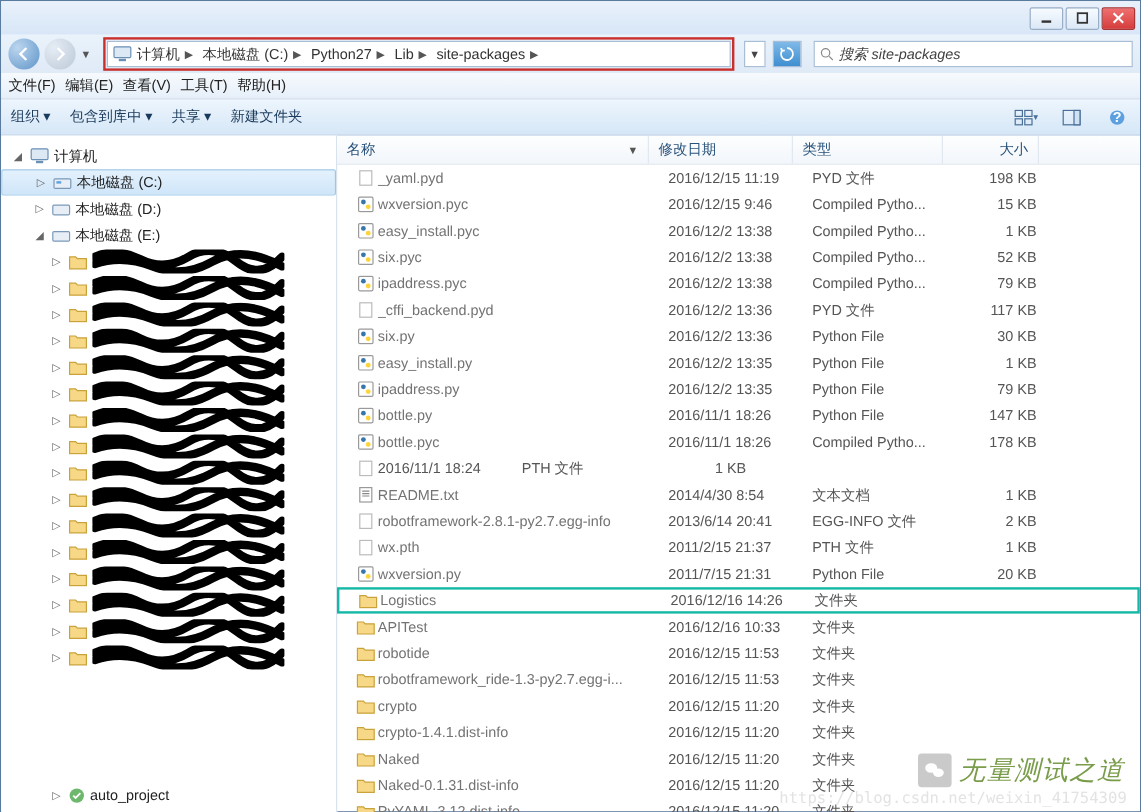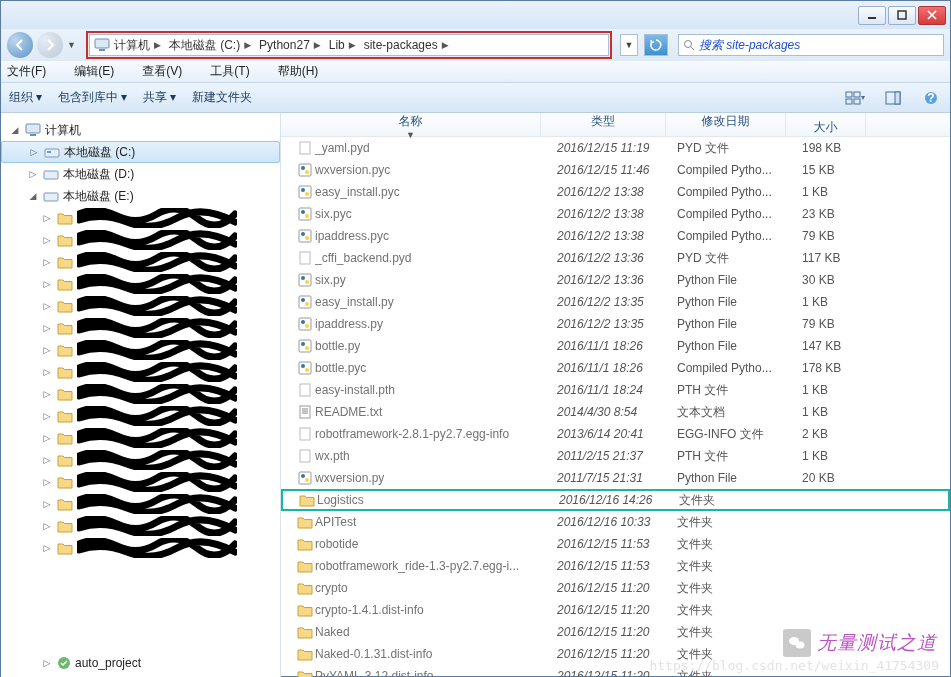--- a/index.html
+++ b/index.html
@@ -13,52 +13,52 @@
 .navbtn { width:26px; height:26px; border-radius:50%; background:radial-gradient(circle at 30% 30%,#bcd6ef,#5f94c8); display:flex; align-items:center; justify-content:center; }
 .navbtn svg { width:14px; height:14px; fill:#fff; }
 .navbtn.dim { background:radial-gradient(circle at 30% 30%,#e5ecf4,#bcc9d8); }
 .crumb-hl { border:2px solid #c9302c; padding:1px; flex:0 0 auto; display:flex; align-items:center; margin-left:6px; }
 .breadcrumb { height:22px; background:#fff; border:1px solid #a8bdd6; display:flex; align-items:center; padding:0 4px; width:520px; }
 .bc-seg { display:flex; align-items:center; gap:2px; padding:0 4px; color:#333; }
 .bc-seg .arr { color:#555; font-size:9px; margin-left:2px; }
 .bc-icon { width:16px; height:14px; }
 .recent-drop { width:18px; height:22px; border:1px solid #a8bdd6; background:#fff; display:flex; align-items:center; justify-content:center; margin-left:4px; }
 .refresh-btn { width:24px; height:22px; border:1px solid #a8bdd6; background:linear-gradient(#7fb9e8,#3f8fd0); display:flex; align-items:center; justify-content:center; margin-left:2px; }
-.searchbox { flex:1; margin-left:6px; height:22px; border:1px solid #a8bdd6; background:#fff; display:flex; align-items:center; padding:0 4px; color:#1d4ed8; font-style:italic; }
+.searchbox { flex:1; margin-left:6px; height:22px; border:1px solid #a8bdd6; background:#fff; display:flex; align-items:center; padding:0 4px; color:#404040; font-style:italic; }
 .searchbox .sicn { margin-right:4px; }
-.menubar { height:22px; background:linear-gradient(#f6fafd,#e6eff9); display:flex; align-items:center; padding:0 6px; gap:28px; border-bottom:1px solid #c5d6e8; }
+.menubar { height:22px; background:linear-gradient(#f6fafd,#e6eff9); display:flex; align-items:center; padding:0 6px; gap:8px; border-bottom:1px solid #c5d6e8; }
 .menubar span { color:#222; }
 .toolbar { height:30px; background:linear-gradient(#edf5fd,#d6e7f7); display:flex; align-items:center; padding:0 8px; gap:16px; color:#1a3a5c; border-bottom:1px solid #b9cde3; }
 .toolbar .tbitem { display:flex; align-items:center; gap:2px;font-family:Liberation Serif, serif; }
 .toolbar .sp { flex:1; }
 .toolbar .ricon { width:22px; height:20px; display:flex; align-items:center; justify-content:center; }
 .content { display:flex; height:calc(677px - 28px - 32px - 22px - 30px); }
 .tree { width:280px; border-right:1px solid #d9e3ee; overflow:hidden; padding:6px 0; background:#fff; position:relative; }
 .tree-row { display:flex; align-items:center; height:22px; padding:0 8px; gap:4px; color:#222; }
 .tree-row.sel { background:linear-gradient(#e4f1fc,#cfe6f9); border:1px solid #9dc7e8; border-radius:2px; }
 .tree-row .exp { width:12px; text-align:center; color:#666; font-size:9px; }
 .tree-row .ind { display:inline-block; }
 .folder-icon { width:16px; height:14px; }
 .drive-icon { width:16px; height:14px; }
 .filepane { flex:1; overflow:auto; }
 .cols { display:flex; height:24px; border-bottom:1px solid #e1e8f0; background:linear-gradient(#fdfefe,#f2f6fb); color:#2a537c; }
-.col { display:flex; align-items:center; padding:0 8px; border-right:1px solid #e1e8f0;flex-direction:column; }
+.col { display:flex; align-items:center; padding:0 8px; border-right:1px solid #e1e8f0; }
 .col.name { width:260px; justify-content:space-between; }
 .col.date { width:120px; }
 .col.type { width:125px; }
 .col.size { width:80px; justify-content:flex-end; }
 .filerow { display:flex; height:22px; align-items:center; padding-left:16px; }
 .filerow .icon { width:18px; display:flex; align-items:center; }
 .filerow .nm { width:242px; color:#737373; white-space:nowrap; overflow:hidden; text-overflow:ellipsis; }
-.filerow .dt { width:120px; color:#555;font-style:italic; }
+.filerow .dt { width:120px; color:#555; }
 .filerow .tp { width:125px; color:#555; white-space:nowrap; overflow:hidden; text-overflow:ellipsis; }
-.filerow .sz { width:70px; text-align:left; color:#555; padding-right:8px; }
+.filerow .sz { width:70px; text-align:right; color:#555; padding-right:8px; }
 .hl-row { border:2px solid #14b8a6; }
 .watermark { position:absolute; right:14px; bottom:20px; display:flex; align-items:center; gap:6px; opacity:0.75; pointer-events:none; }
-.watermark .txt { font-size:19px; color:#a21caf; font-style:italic; letter-spacing:1px; }
+.watermark .txt { font-size:22px; color:#4d7c0f; font-style:italic; letter-spacing:1px; }
 .url-wm { position:absolute; right:12px; bottom:4px; font-size:13px; color:#e3e3e3; font-family:monospace; }
 .wechat-i { width:28px; height:28px; border-radius:3px; background:#b9b9b9; display:flex; align-items:center; justify-content:center; }
 </style>
 </head>
 <body>
 
 <div class="window">
 
   <div class="titlebar">
     <div class="tb-btn">
@@ -417,22 +417,22 @@
         <span>auto_project</span>
       </div>
     </div>
 
     <div class="filepane">
       <div class="cols">
         <div class="col name">
             <span>名称</span>
             <span style="font-size:9px;color:#555">▼</span>
           </div>
+        <div class="col date">修改日期</div>
         <div class="col type">类型</div>
-        <div class="col date">修改日期</div>
         <div class="col size">大小</div>
       </div>
       <div id="filerows">
           <div class="filerow">
             <span class="icon">
               <svg width="16" height="14" viewBox="0 0 16 14">
                 <rect x="3" y="1" width="10" height="12" fill="#fff" stroke="#bbb"></rect>
               </svg>
             </span>
             <span class="nm">_yaml.pyd</span>
@@ -442,21 +442,21 @@
           </div>
           <div class="filerow">
             <span class="icon">
               <svg width="16" height="14" viewBox="0 0 16 14">
                 <rect x="2" y="1" width="12" height="12" rx="1" fill="#fff" stroke="#999"></rect>
                 <circle cx="6" cy="5" r="2" fill="#3776ab"></circle>
                 <circle cx="10" cy="9" r="2" fill="#ffd43b"></circle>
               </svg>
             </span>
             <span class="nm">wxversion.pyc</span>
-            <span class="dt">2016/12/15 11:46</span>
+            <span class="dt">2016/12/15 9:46</span>
             <span class="tp">Compiled Pytho...</span>
             <span class="sz">15 KB</span>
           </div>
           <div class="filerow">
             <span class="icon">
               <svg width="16" height="14" viewBox="0 0 16 14">
                 <rect x="2" y="1" width="12" height="12" rx="1" fill="#fff" stroke="#999"></rect>
                 <circle cx="6" cy="5" r="2" fill="#3776ab"></circle>
                 <circle cx="10" cy="9" r="2" fill="#ffd43b"></circle>
               </svg>
@@ -470,21 +470,21 @@
             <span class="icon">
               <svg width="16" height="14" viewBox="0 0 16 14">
                 <rect x="2" y="1" width="12" height="12" rx="1" fill="#fff" stroke="#999"></rect>
                 <circle cx="6" cy="5" r="2" fill="#3776ab"></circle>
                 <circle cx="10" cy="9" r="2" fill="#ffd43b"></circle>
               </svg>
             </span>
             <span class="nm">six.pyc</span>
             <span class="dt">2016/12/2 13:38</span>
             <span class="tp">Compiled Pytho...</span>
-            <span class="sz">23 KB</span>
+            <span class="sz">52 KB</span>
           </div>
           <div class="filerow">
             <span class="icon">
               <svg width="16" height="14" viewBox="0 0 16 14">
                 <rect x="2" y="1" width="12" height="12" rx="1" fill="#fff" stroke="#999"></rect>
                 <circle cx="6" cy="5" r="2" fill="#3776ab"></circle>
                 <circle cx="10" cy="9" r="2" fill="#ffd43b"></circle>
               </svg>
             </span>
             <span class="nm">ipaddress.pyc</span>
@@ -567,21 +567,20 @@
             <span class="dt">2016/11/1 18:26</span>
             <span class="tp">Compiled Pytho...</span>
             <span class="sz">178 KB</span>
           </div>
           <div class="filerow">
             <span class="icon">
               <svg width="16" height="14" viewBox="0 0 16 14">
                 <rect x="3" y="1" width="10" height="12" fill="#fff" stroke="#bbb"></rect>
               </svg>
             </span>
-            <span class="nm">easy-install.pth</span>
             <span class="dt">2016/11/1 18:24</span>
             <span class="tp">PTH 文件</span>
             <span class="sz">1 KB</span>
           </div>
           <div class="filerow">
             <span class="icon">
               <svg width="16" height="14" viewBox="0 0 16 14">
                 <rect x="3" y="1" width="10" height="12" fill="#fff" stroke="#999"></rect>
                 <path d="M5 4h6M5 6h6M5 8h6" stroke="#888"></path>
               </svg>

